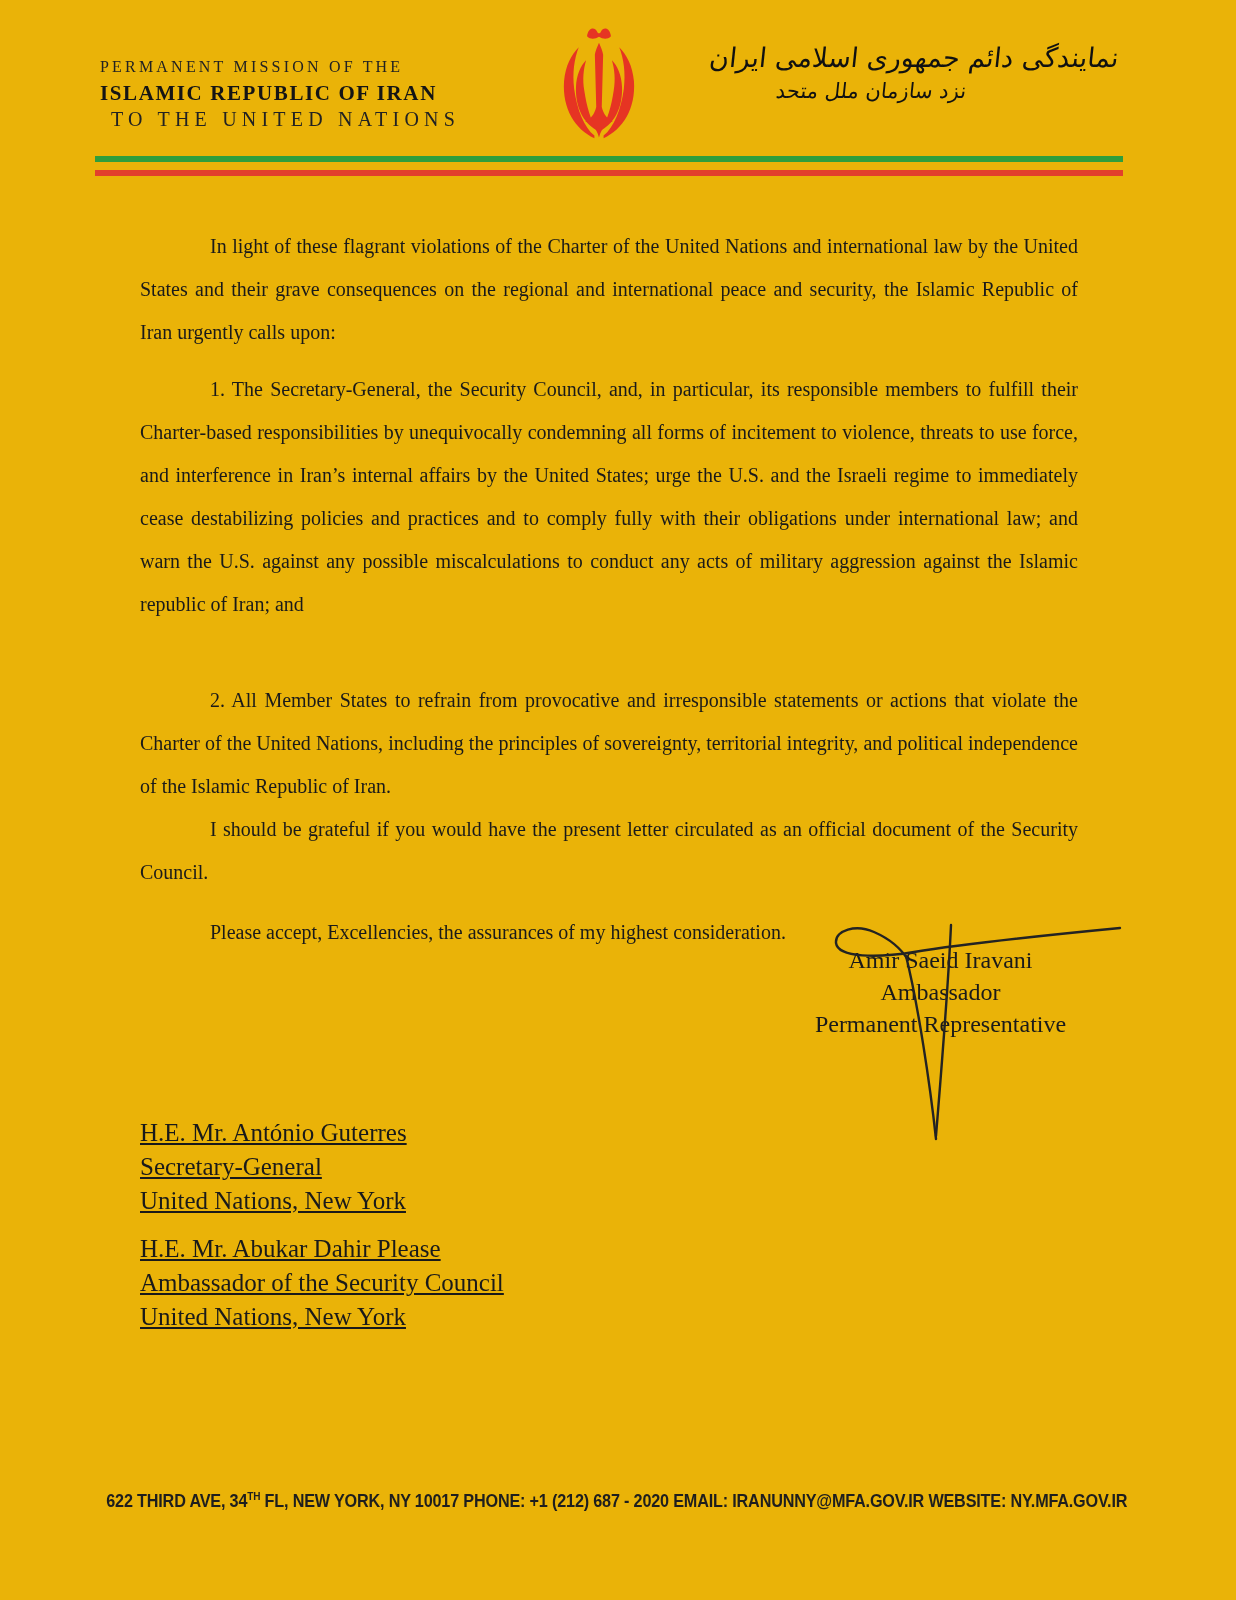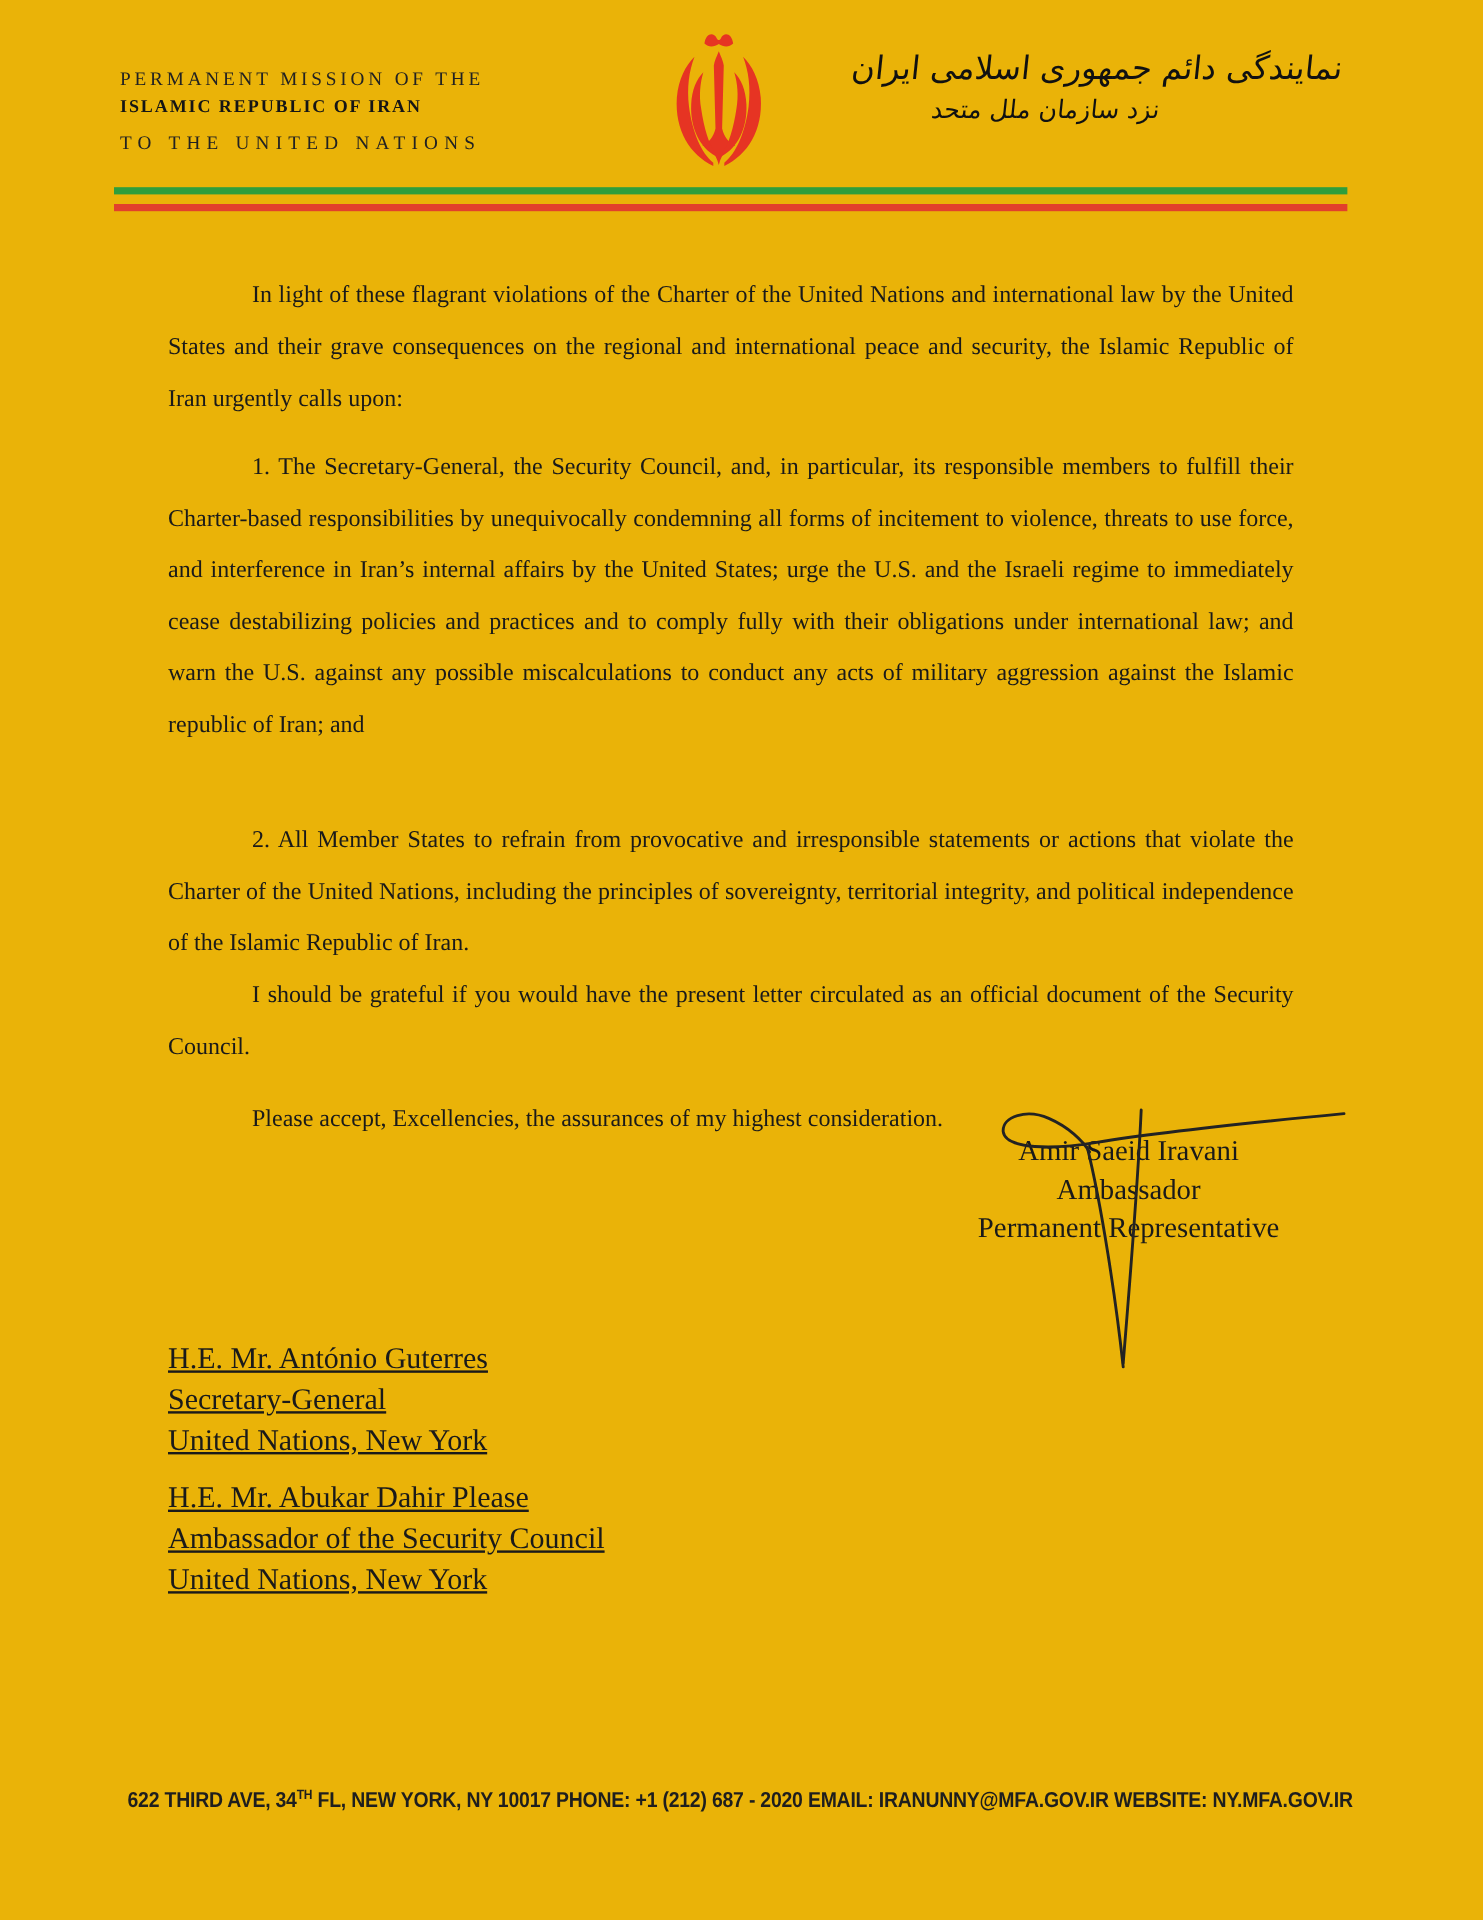--- a/index.html
+++ b/index.html
@@ -14,22 +14,22 @@
     background:#eab308;
     color:#1d1d1d;
     overflow:hidden;
   }
   
   .mission-block{
     position:absolute;left:100px;top:58px;width:360px;
     white-space:nowrap;
   }
   .mission-l1{font-size:16px;letter-spacing:3.2px;color:#222;}
-  .mission-l2{font-size:15px;font-weight:bold;letter-spacing:1.6px;margin-top:5px;color:#151515;}
-  .mission-l3{font-size:16px;letter-spacing:5.2px;margin-top:13px;color:#222;}
+  .mission-l2{font-size:21px;font-weight:bold;letter-spacing:1.6px;margin-top:5px;color:#151515;}
+  .mission-l3{font-size:20px;letter-spacing:5.2px;margin-top:2px;color:#222;text-align:right;}
   .emblem-wrap{position:absolute;left:553px;top:24px;width:92px;height:122px;}
   .persian-block{
     position:absolute;right:108px;top:42px;width:420px;
     direction:rtl;text-align:left;
     font-family:"DejaVu Sans", sans-serif;
     color:#111;
     transform:skewX(-6deg);
   }
   .persian-l1{font-size:27px;}
   .persian-l2{font-size:21px;margin-top:6px;padding-left:70px;}

